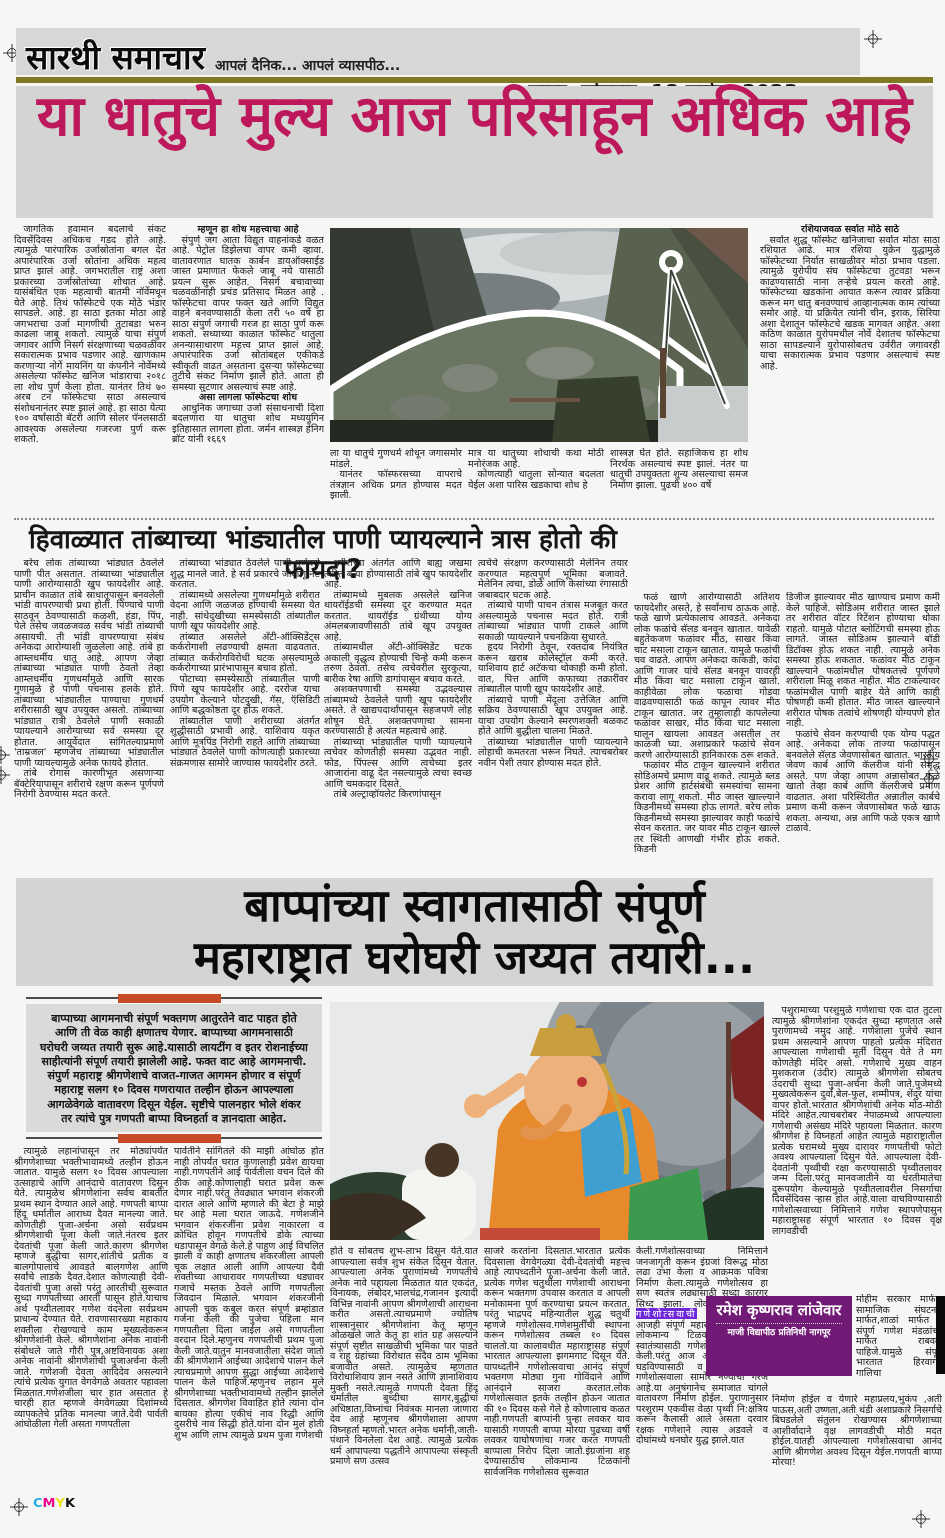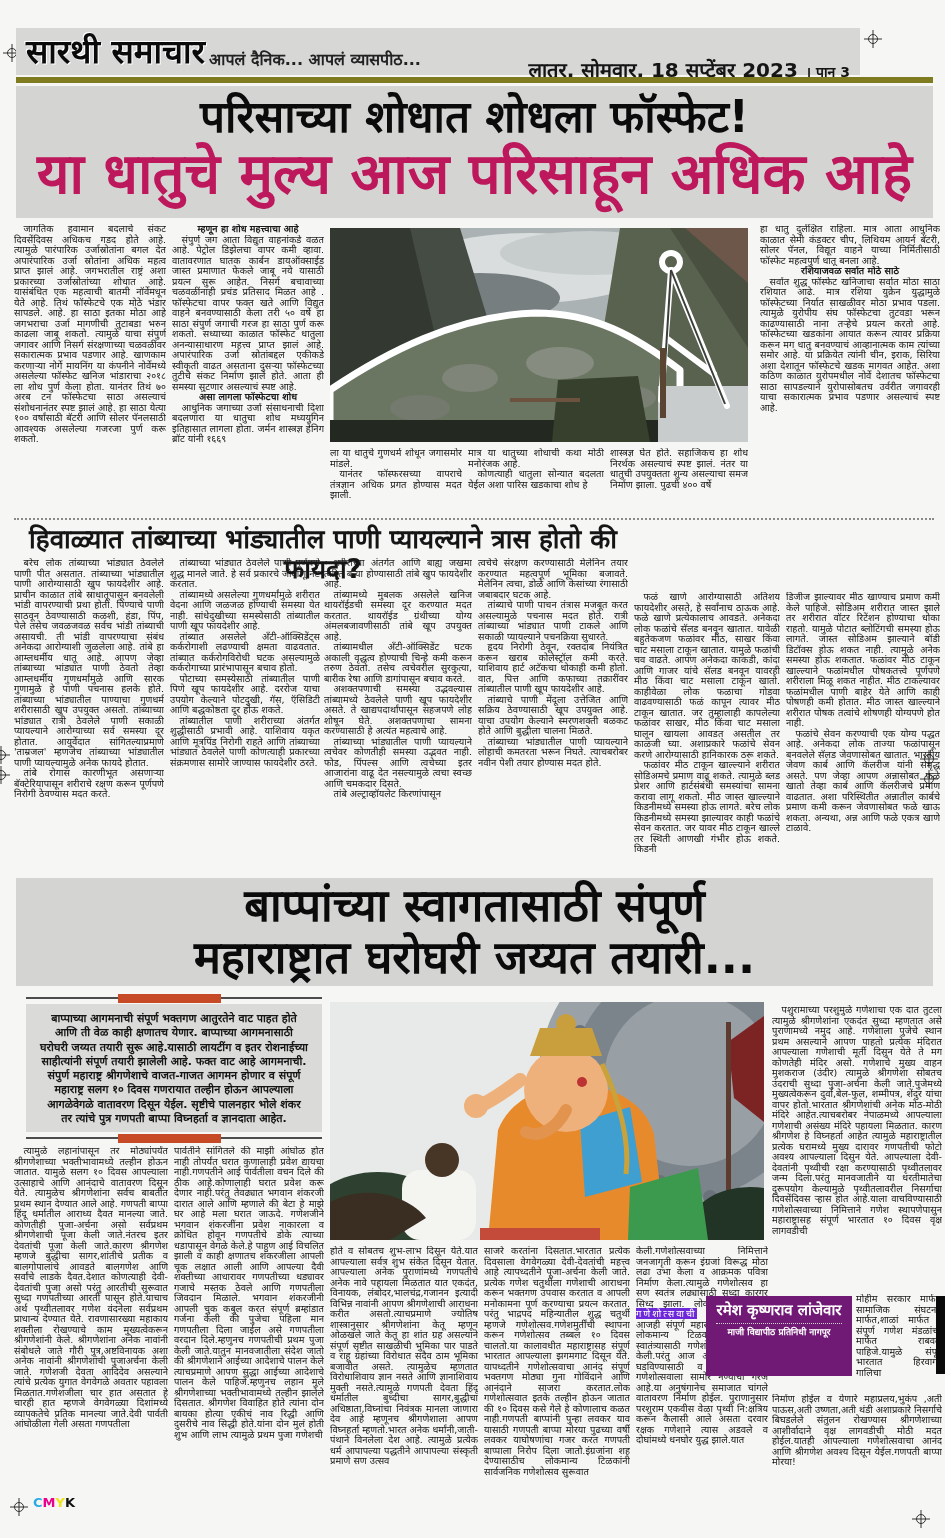--- a/index.html
+++ b/index.html
@@ -6,24 +6,24 @@
   body{width:945px;height:1538px;position:relative;background:#f6f6f4;
        font-family:"DejaVu Sans",sans-serif;color:#151515;overflow:hidden;}
   .abs{position:absolute;}
   
   .cmyk{font-size:13px;font-weight:bold;letter-spacing:0;}
   .cmyk span{display:inline-block;}
   .c-c{color:#29abe2}.c-m{color:#ec008c}.c-y{color:#efe31a}.c-k{color:#111}
   .reg{width:18px;height:18px;}
   
   .masthead{left:16px;top:28px;width:844px;height:47px;background:#d7d7d5;
-            display:flex;align-items:center;padding:0 10px;box-sizing:border-box;}
+            display:flex;align-items:flex-start;padding:13px 10px;box-sizing:border-box;}
   .mast-title{font-size:33px;font-weight:800;color:#0a0a0a;line-height:1;
               text-shadow:1px 1px 0 #fff,-1px -1px 0 #fff;}
-  .mast-tag{font-size:16px;font-weight:bold;margin:14px 0 0 4px;color:#222;}
+  .mast-tag{font-size:14px;font-weight:bold;margin:14px 0 0 10px;color:#222;}
   .mast-right{margin-left:auto;display:flex;align-items:baseline;gap:8px;margin-top:36px;}
   .mast-date{font-size:20px;font-weight:800;}
   .mast-page{font-size:14px;font-weight:bold;}
   .olive{left:16px;top:77px;width:917px;height:6px;background:#7f7b21;}
   
   .band{background:#d4d4d2;text-align:center;}
   .h1a{font-size:44px;font-weight:800;line-height:58px;color:#0b0b0b;}
   .h1b{font-size:56px;font-weight:800;line-height:56px;color:#be185d;}
   .h4a{font-size:45px;font-weight:800;line-height:52px;color:#0b0b0b;}
   
@@ -90,21 +90,20 @@
   <div class="mast-title">सारथी समाचार</div>
   <div class="mast-tag">आपलं दैनिक... आपलं व्यासपीठ...</div>
   <div class="mast-right">
     <div class="mast-date">लातूर, सोमवार, 18 सप्टेंबर 2023</div>
     <div class="mast-page">। पान 3</div>
   </div>
 </header>
 <div class="abs olive"></div>
 
 <section class="abs band" style="left:16px;top:86px;width:917px;height:132px;padding-top:2px;box-sizing:border-box;">
-  <div class="h1a">परिसाच्या शोधात शोधला फॉस्फेट!</div>
   <div class="h1b">या धातुचे मुल्य आज परिसाहून अधिक आहे</div>
 </section>
 
 <div class="abs col" style="left:14px;top:224px;width:152px;height:292px"> जागतिक हवामान बदलाचे संकट दिवसेंदिवस अधिकच गडद होते आहे. त्यामुळे पारंपारिक उर्जास्रोतांना बगल देत अपारंपारिक उर्जा स्रोतांना अधिक महत्व प्राप्त झालं आहे. जगभरातील राष्ट्रं अशा प्रकारच्या उर्जास्रोतांच्या शोधात आहे. यासंबंधित एक महत्वाची बातमी नॉर्वेमधून येते आहे. तिथं फॉस्फेटचे एक मोठे भंडार सापडले. आहे. हा साठा इतका मोठा आहे जगभराचा उर्जा मागणीची तुटाबडा भरुन काढला जाबू शकतो. त्यामुळे याचा संपुर्ण जगावर आणि निसर्ग संरक्षणाच्या चळवळींवर सकारात्मक प्रभाव पडणार आहे. खाणकाम करणाऱ्या नोर्गे मायनिंग या कंपनीने नोर्वेमध्ये असलेल्या फॉस्फेट खनिज भांडाराचा २०१८ ला शोध पुर्ण केला होता. यानंतर तिथं ७० अरब टन फॉस्फेटचा साठा असल्याचं संशोधनानंतर स्पष्ट झालं आहे. हा साठा येत्या १०० वर्षांसाठी बॅटरी आणि सोलर पॅनलसाठी आवश्यक असलेल्या गजरजा पुर्ण करू शकतो.</div>
 <div class="abs" style="left:172px;top:224px;width:152px;height:292px;overflow:hidden">
   <div class="col subhead">म्हणून हा शोध महत्त्वाचा आहे</div>
   <div class="col"> संपुर्ण जग आता विद्युत वाहनांकडे वळत आहे. पेट्रोल डिझेलचा वापर कमी व्हावा. वातावरणात घातक कार्बन डायऑक्साईड जास्त प्रमाणात फेकले जाबू नये यासाठी प्रयत्न सुरू आहेत. निसर्ग बचावाच्या चळवळींनाही प्रचंड प्रतिसाद मिळत आहे . फॉस्फेटचा वापर फक्त खते आणि विद्युत वाहने बनवण्यासाठी केला तरी ५० वर्षे हा साठा संपुर्ण जगाची गरज हा साठा पुर्ण करू शकतो. सध्याच्या काळात फॉस्फेट धातुला अनन्यासाधारण महत्त्व प्राप्त झालं आहे. अपारंपारिक उर्जा स्रोतांबद्दल एकीकडे स्वीकृती वाढत असताना दुसऱ्या फॉस्फेटच्या तुटीचे संकट निर्माण झाले होते. आता ही समस्या सुटणार असल्याचं स्पष्ट आहे.</div>
   <div class="col subhead">असा लागला फॉस्फेटचा शोध</div>
   <div class="col"> आधुनिक जगाच्या उर्जा संसाधनाची दिशा बदलणारा या धातुचा शोध मध्ययुगिन इतिहासात लागला होता. जर्मन शास्त्रज्ञ हेनिग ब्रॉट यांनी १६६९</div>
 </div>
@@ -141,21 +140,20 @@
   <rect x="180" y="170" width="70" height="4" fill="#6b5340"></rect>
 </svg>
 
 <div class="abs col" style="left:330px;top:448px;width:132px;height:68px">ला या धातुचे गुणधर्म शोधून जगासमोर मांडले.
  यानंतर फॉस्फरसच्या वापराचे तंत्रज्ञान अधिक प्रगत होण्यास मदत झाली.</div>
 <div class="abs col" style="left:468px;top:448px;width:136px;height:68px">मात्र या धातुच्या शोधाची कथा मोठी मनोरंजक आहे.
  कोणत्याही धातुला सोन्यात बदलता येईल अशा पारिस खडकाचा शोध हे</div>
 <div class="abs col" style="left:610px;top:448px;width:138px;height:68px">शास्त्रज्ञ घेत होते. सहाजिकच हा शोध निरर्थक असल्याचं स्पष्ट झालं. नंतर या धातुची उपयुक्तता शुन्य असल्याचा समज निर्माण झाला. पुढची ४०० वर्षे</div>
 
 <div class="abs" style="left:760px;top:224px;width:180px;height:292px;overflow:hidden">
-  <div class="col">हा धातु दुर्लक्षित राहिला. मात्र आता आधुनिक काळात सेमी कंडक्टर चीप, लिथियम आयर्न बॅटरी, सोलर पॅनल, विद्यूत वाहने याच्या निर्मितीसाठी फॉस्फेट महत्वपुर्ण धातू बनला आहे.</div>
   <div class="col subhead">रशियाजवळ सर्वात मोठे साठे</div>
   <div class="col"> सर्वात शुद्ध फॉस्फेट खनिजाचा सर्वात मोठा साठा रशियात आढे. मात्र रशिया युक्रेन युद्धामुळे फॉस्फेटच्या निर्यात साखळीवर मोठा प्रभाव पडला. त्यामुळे युरोपीय संघ फॉस्फेटचा तुटवडा भरून काढण्यासाठी नाना तऱ्हेचे प्रयत्न करतो आहे. फॉस्फेटच्या खडकांना आयात करून त्यावर प्रक्रिया करून मग धातु बनवण्याचं आव्हानात्मक काम त्यांच्या समोर आहे. या प्रक्रियेत त्यांनी चीन, इराक, सिरिया अशा देशातून फॉस्फेटचे खडक मागवत आहेत. अशा कठिण काळात युरोपमधील नोर्वे देशातच फॉस्फेटचा साठा सापडल्याने युरोपासोबतच उर्वरीत जगावरही याचा सकारात्मक प्रभाव पडणार असल्याचं स्पष्ट आहे.</div>
 </div>
 
 <div class="abs dotline" style="left:14px;top:518px;width:920px"></div>
 
 <div class="abs a2head" style="left:18px;top:524px;width:610px">हिवाळ्यात तांब्याच्या भांड्यातील पाणी प्यायल्याने त्रास होतो की फायदा?</div>
 <div class="abs col" style="left:14px;top:558px;width:150px;height:316px"> बरेच लोक तांब्याच्या भांड्यात ठेवलेले पाणी पीत असतात. तांब्याच्या भांड्यातील पाणी आरोग्यासाठी खुप फायदेशीर आहे. प्राचीन काळात तांबे स्राधातूपासून बनवलेली भांडी वापरण्याची प्रथा होती. पिण्याचे पाणी साठवून ठेवण्यासाठी कळशी, हंडा, पिंप, पेले तसेच जवळजवळ सर्वच भांडी तांब्याची असायची. ती भांडी वापरण्याचा संबंध अनेकदा आरोग्याशी जुळलेला आहे. तांबे हा आम्लधर्मीय धातू आहे. आपण जेव्हा तांब्याच्या भांड्यात पाणी ठेवतो तेव्हा आम्लधर्मीय गुणधर्मांमुळे आणि सारक गुणामुळे हे पाणी पचनास हलके होते. तांब्याच्या भांड्यातील पाण्याचा गुणधर्म शरीरासाठी खुप उपयुक्त असतो. तांब्याच्या भांड्यात रात्री ठेवलेले पाणी सकाळी प्यायल्याने आरोग्याच्या सर्व समस्या दूर होतात. आयुर्वेदात सांगितल्याप्रमाणे 'ताम्रजल' म्हणजेच तांब्याच्या भांड्यातील पाणी प्यायल्यामुळे अनेक फायदे होतात.
  तांबे रोगास कारणीभूत असणाऱ्या बॅक्टेरियापासून शरीराचे रक्षण करून पूर्णपणे निरोगी ठेवण्यास मदत करते.</div>
 <div class="abs col" style="left:170px;top:558px;width:150px;height:316px"> तांब्याच्या भांड्यात ठेवलेले पाणी पूर्णपणे शुद्ध मानले जाते. हे सर्व प्रकारचे जीवाणू नष्ट करतात.

